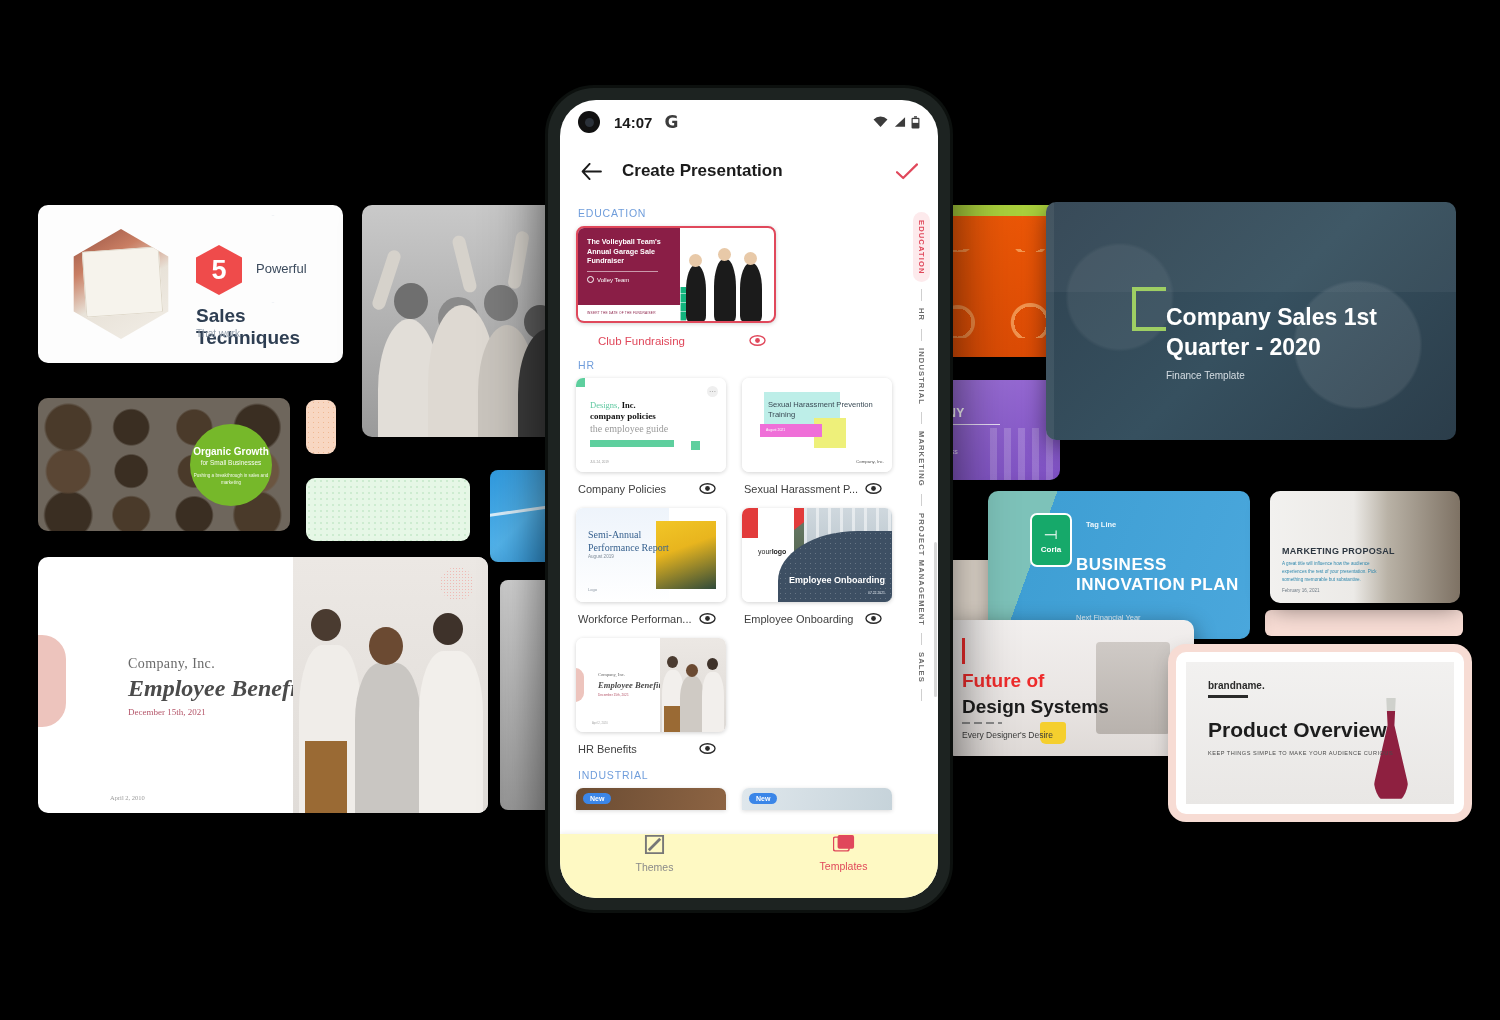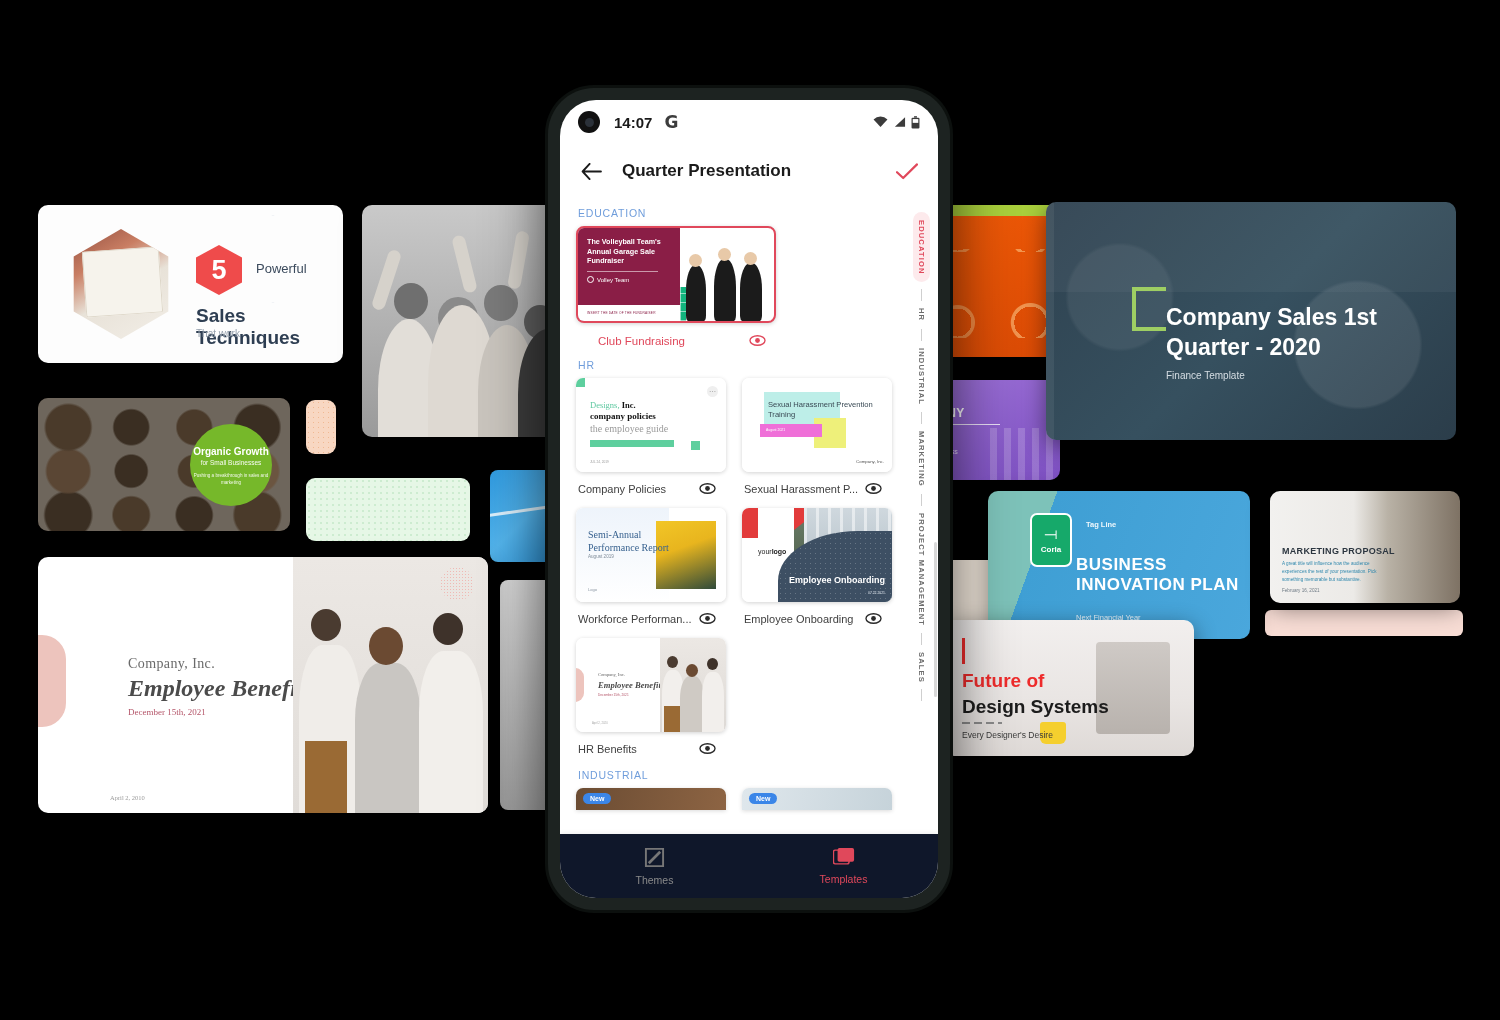--- a/index.html
+++ b/index.html
@@ -354,22 +354,22 @@
     display:flex; flex-direction:column; align-items:center; }
   .rail .item{ writing-mode:vertical-rl; font-size:7.6px; color:#6d6d6d;
     letter-spacing:1.1px; font-weight:600; cursor:pointer; }
   .rail .item.active{ color:#e0485b; background:#fdeaec; border-radius:9px;
     padding:8px 4px; }
   .rail .tick{ width:1px; height:12px; background:#cfcfcf; margin:7px 0; }
   .rail .thumbbar{ position:absolute; right:-3px; top:330px; width:3px; height:155px;
     background:#d8d8d8; border-radius:2px;}
 
   
-  .bottomnav{ position:absolute; left:0; right:0; bottom:0; height:64px; background:#0f172a;
-    display:flex; align-items:center; box-shadow:0 -1px 5px rgba(0,0,0,.07); }
+  .bottomnav{ position:absolute; left:0; right:0; bottom:0; height:64px; background:#fef9c3;
+    display:flex; box-shadow:0 -1px 5px rgba(0,0,0,.07); }
   .navitem{ flex:1; display:flex; flex-direction:column; align-items:center; gap:6px; cursor:pointer;}
   .navitem .lbl{ font-size:10.5px; color:#8a8a8a; }
   .navitem.active .lbl{ color:#e0485b; }
 </style>
 </head>
 <body>
 
 <div class="stage">
 
   <div class="slide" id="s-sales">
@@ -468,20 +468,29 @@
   <div class="slide" id="s-fds">
     <div class="mon"></div>
     <div class="cup"></div>
     <div class="bar"></div>
     <div class="f1">Future of</div>
     <div class="f2">Design Systems</div>
     <div class="dsh"></div>
     <div class="f3">Every Designer's Desire</div>
   </div>
 
+  <div class="slide" id="s-po">
+    <div class="inner">
+      <div class="vase"></div>
+      <div class="bn">brandname.</div>
+      <div class="bnl"></div>
+      <div class="pt">Product Overview</div>
+      <div class="ps">KEEP THINGS SIMPLE TO MAKE YOUR AUDIENCE CURIOUS</div>
+    </div>
+  </div>
 
   <div class="phone">
     <div class="screen">
 
       <div class="statusbar">
         <div class="cam">
             <i></i>
           </div>
         <div class="clock">14:07</div>
         <div class="glogo">G</div>
@@ -499,21 +508,21 @@
           </svg>
         </div>
       </div>
 
       <div class="appbar">
         <div class="backbtn">
           <svg width="21" height="17" viewBox="0 0 22 18">
             <path d="M9 1 1.6 9 9 17M1.6 9H21" stroke="#1b1b1b" stroke-width="2" fill="none" stroke-linecap="round" stroke-linejoin="round"></path>
           </svg>
         </div>
-        <div class="apptitle">Quarter Presentation</div>
+        <div class="apptitle">Create Presentation</div>
         <div class="checkbtn">
           <svg width="22" height="17" viewBox="0 0 22 17">
             <path d="M1 9.2 7.2 15 21 1.4" stroke="#e0485b" stroke-width="2.2" fill="none" stroke-linecap="round" stroke-linejoin="round"></path>
           </svg>
         </div>
       </div>
 
       <div class="content">
         <div class="scrollarea">
 

